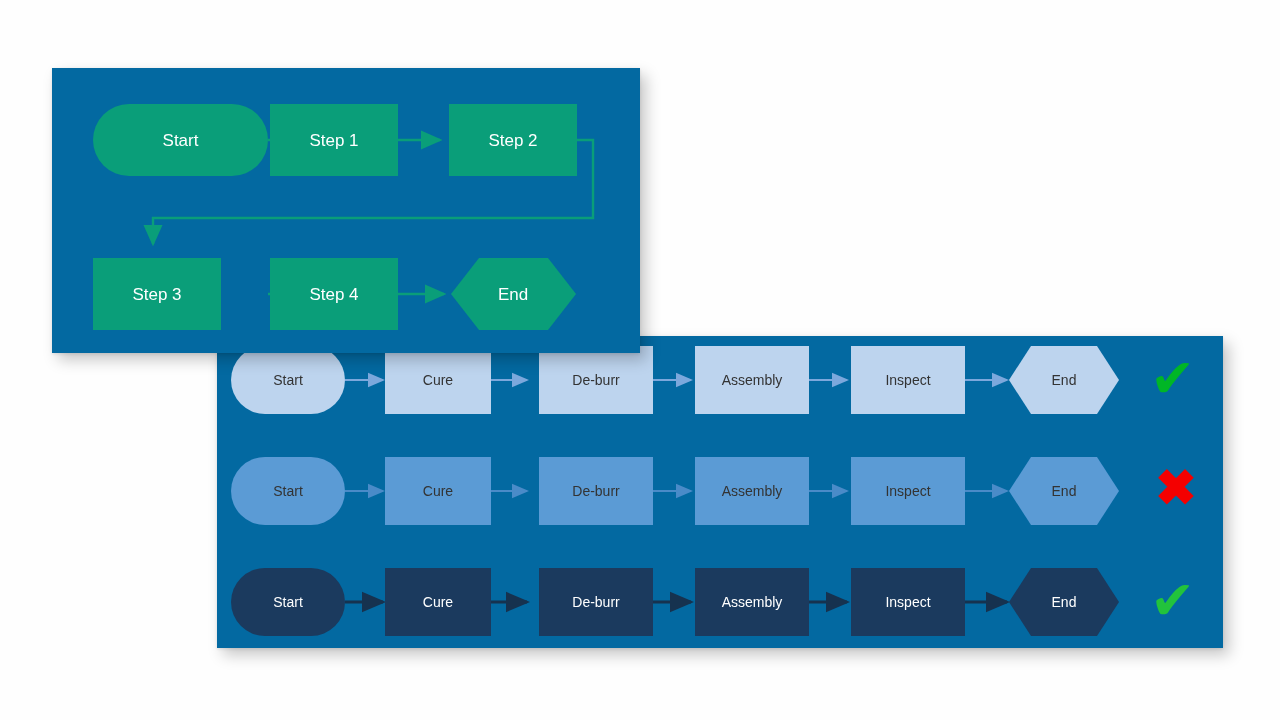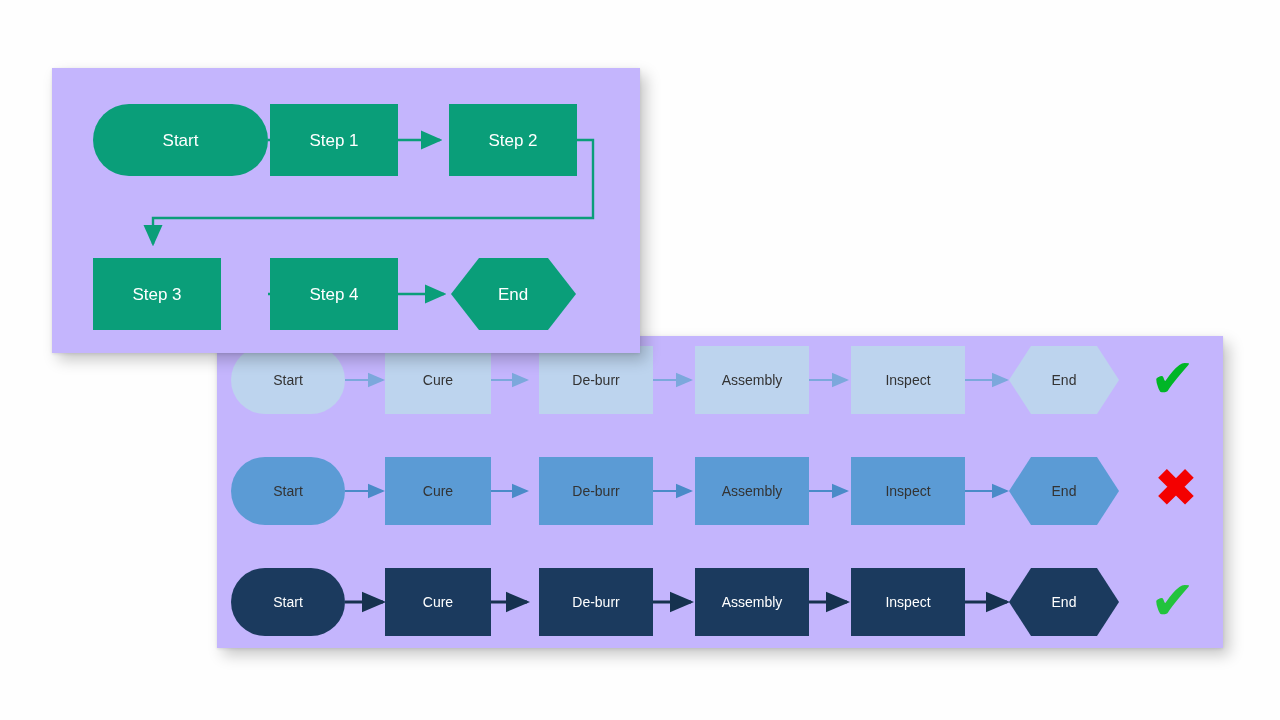--- a/index.html
+++ b/index.html
@@ -8,21 +8,21 @@
     background:#ffffff;
     font-family:"Liberation Sans","DejaVu Sans",sans-serif;
     overflow:hidden;
     position:relative;
   }
   .stage{position:absolute;inset:0;background:#fefefe;}
 
   
   .card{
     position:absolute;
-    background:#c4b5fd;
+    background:#0369a1;
     box-shadow:6px 7px 14px rgba(0,0,0,.22), 0 1px 3px rgba(0,0,0,.10);
   }
   #card-flow{ left:52px; top:68px; width:588px; height:285px; z-index:3; }
   #card-rows{ left:217px; top:336px; width:1006px; height:312px; z-index:2; }
 
   
   .svg-host{position:absolute;left:0;top:0;width:100%;height:100%;display:block;}
 
   
   .lbl{font-family:"Liberation Sans","DejaVu Sans",sans-serif;}

